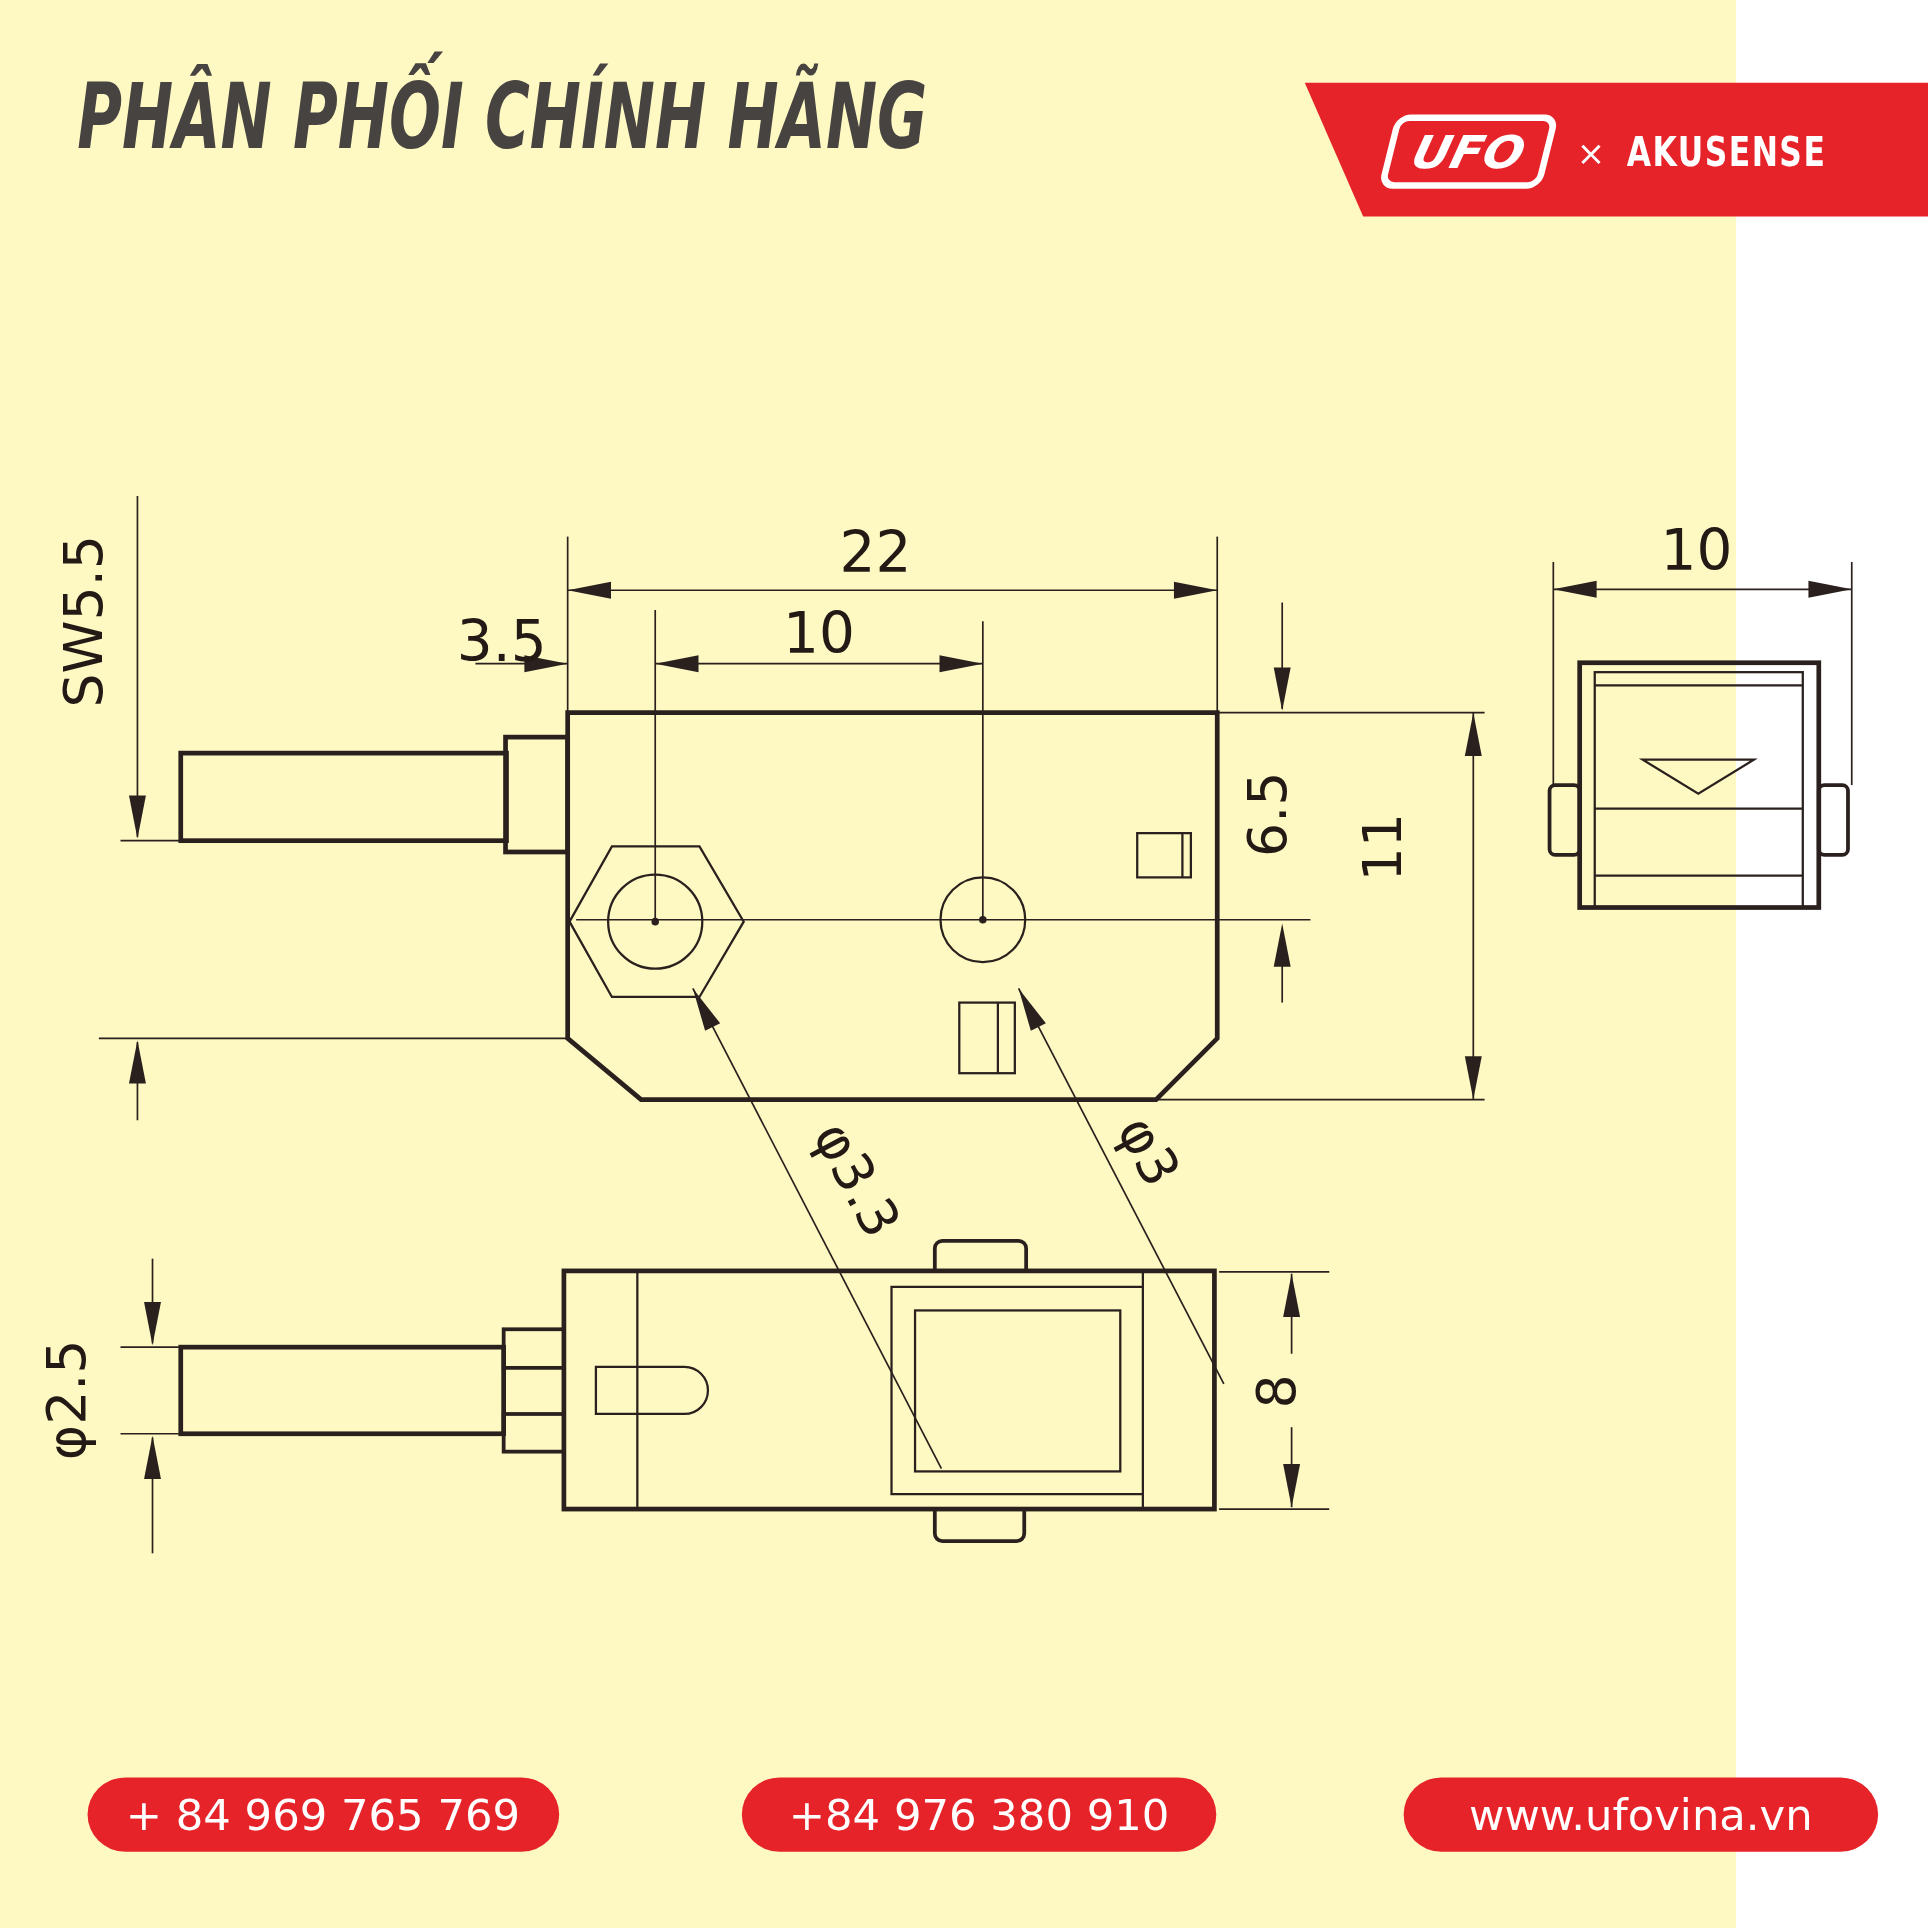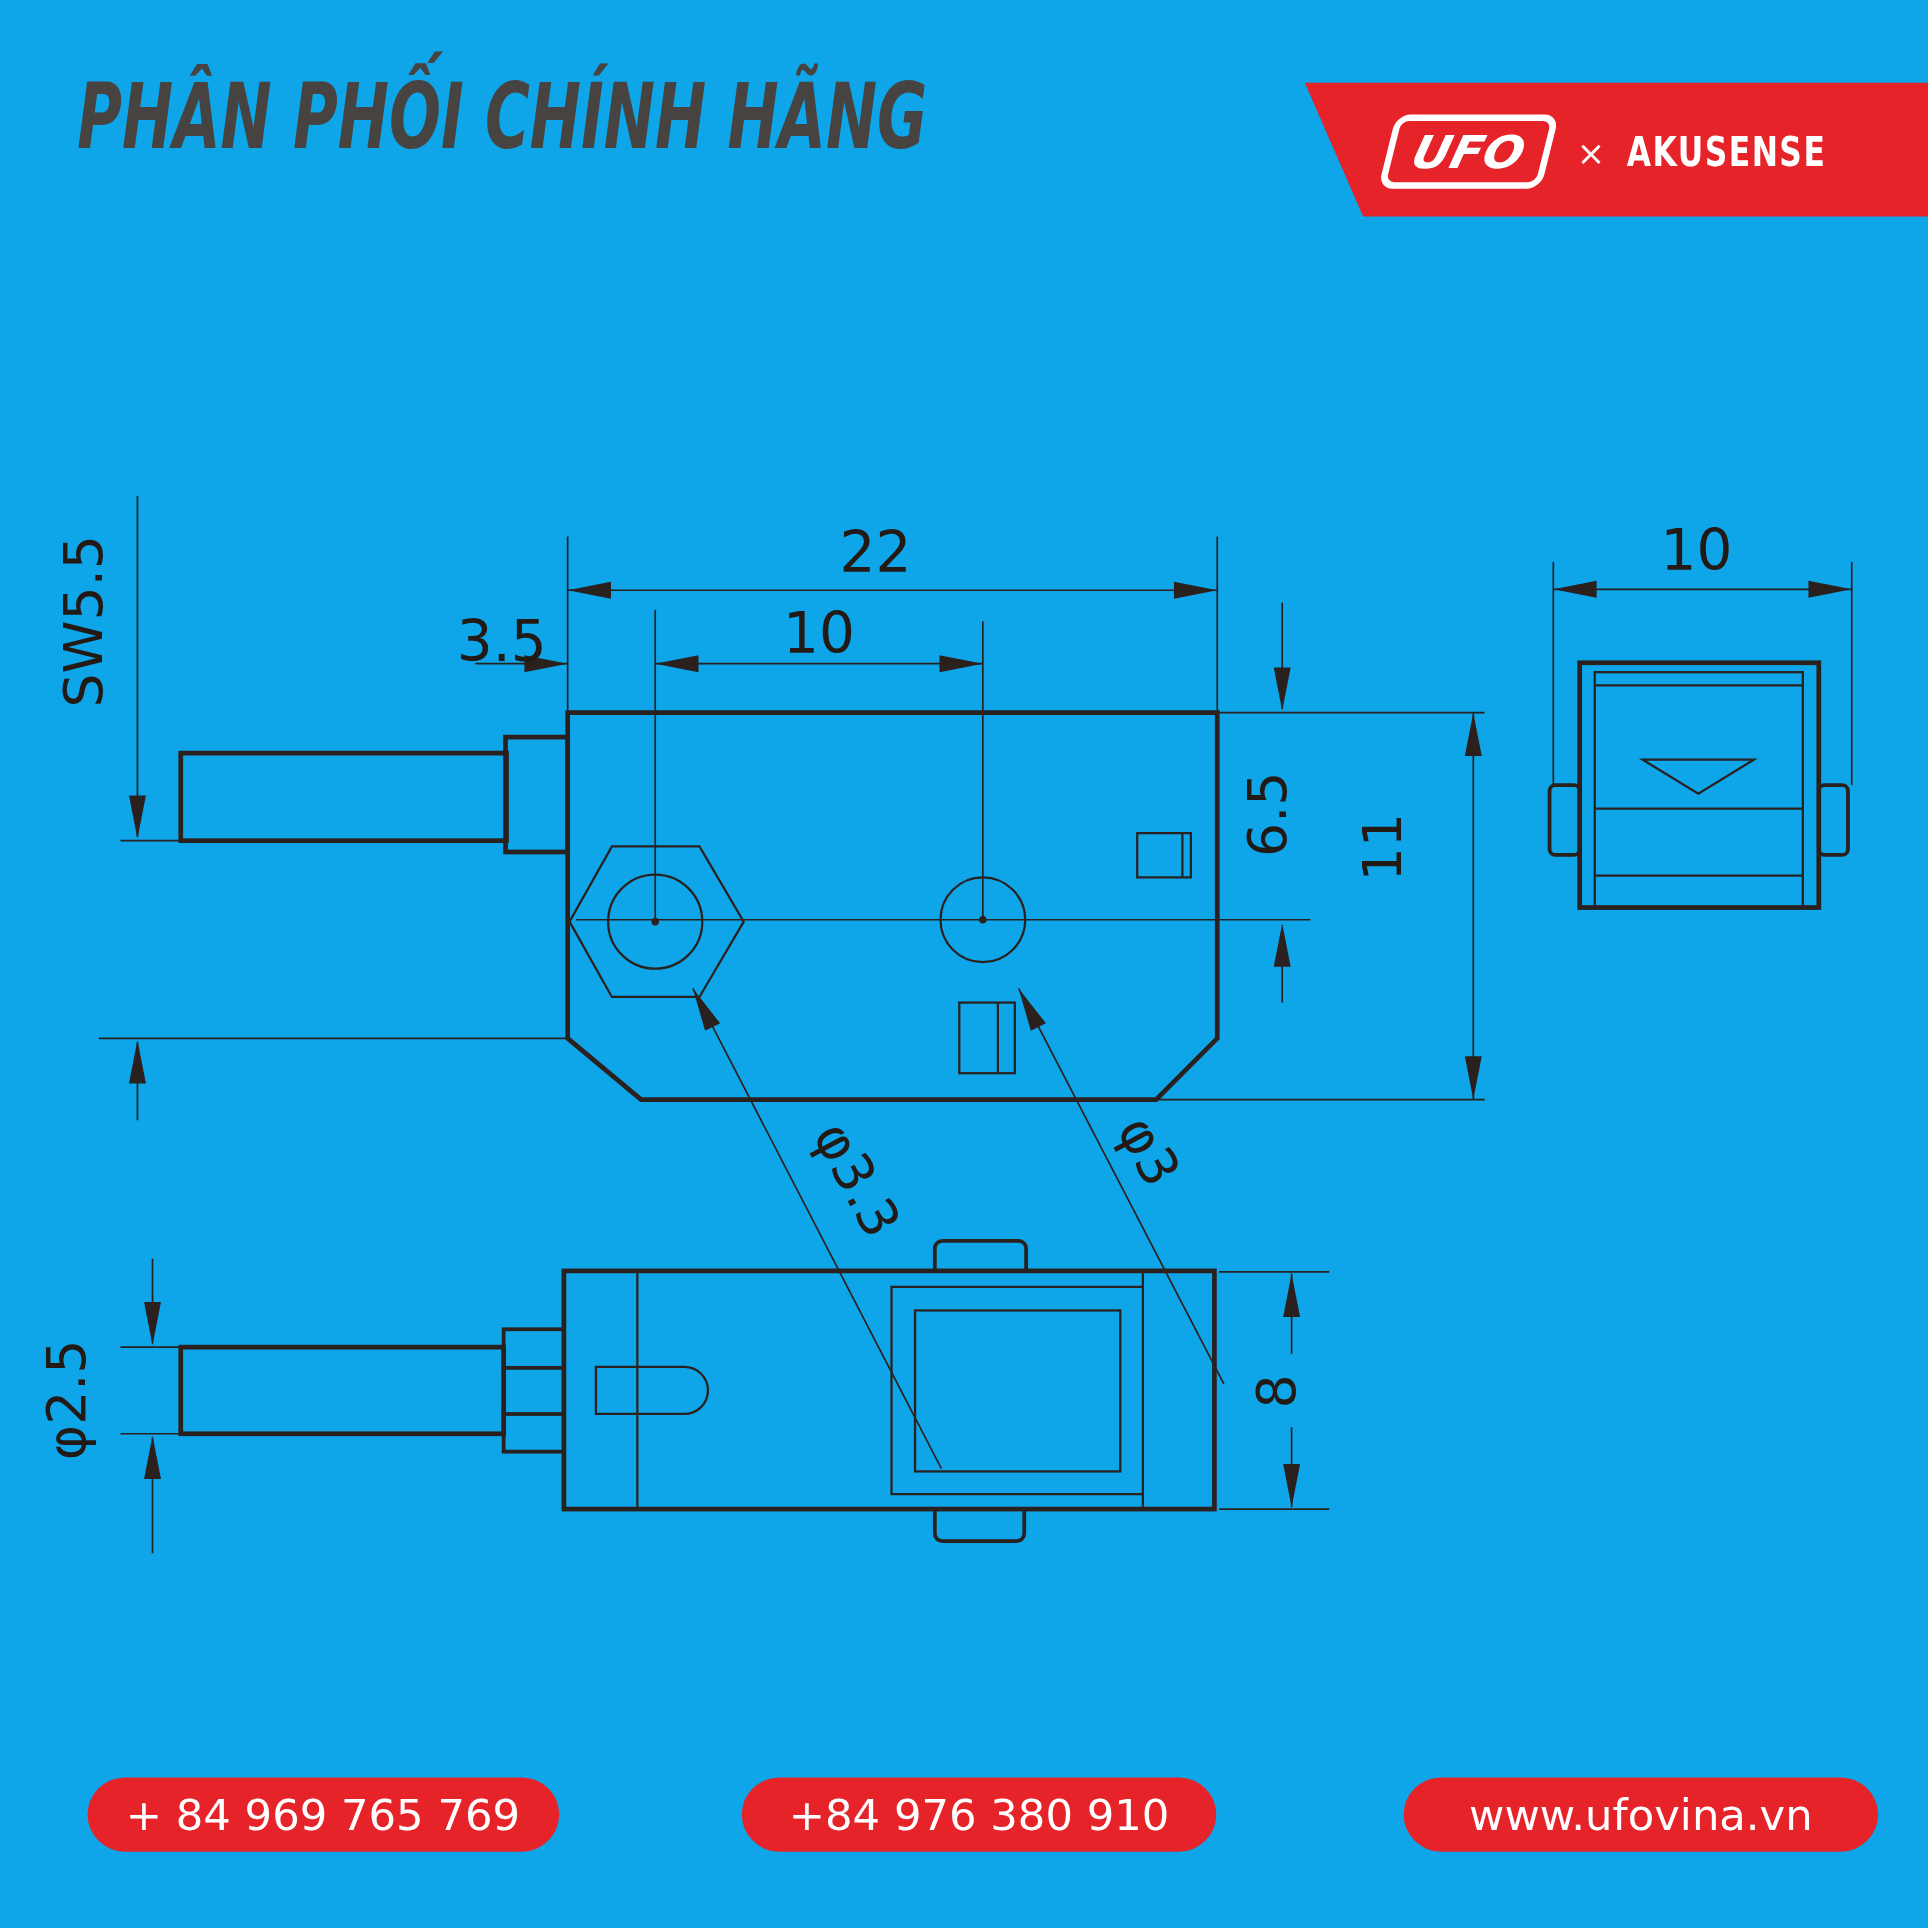--- a/index.html
+++ b/index.html
@@ -1,16 +1,16 @@
 <!DOCTYPE html>
 <html style="font-size:15px"><head>
 <meta charset="utf-8">
 <style>
   html,body{margin:0;padding:0;background:#ffffff;}
-  .page{width:1928px;height:1928px;position:relative;background:#0ea5e9;font-family:"DejaVu Sans","Liberation Sans",sans-serif;}
+  .page{width:1736px;height:1928px;position:relative;background:#fef9c3;font-family:"DejaVu Sans","Liberation Sans",sans-serif;}
   svg{display:block;}
   text{font-family:"DejaVu Sans","Liberation Sans",sans-serif;}
   .dim{font-size:60px;fill:#231a16;}
   .dimv{font-size:57px;fill:#231a16;}
 </style>
 </head>
 <body>
 
 <div class="page">
 <svg width="1928" height="1928" viewBox="0 0 2048 2048" xmlns="http://www.w3.org/2000/svg">

